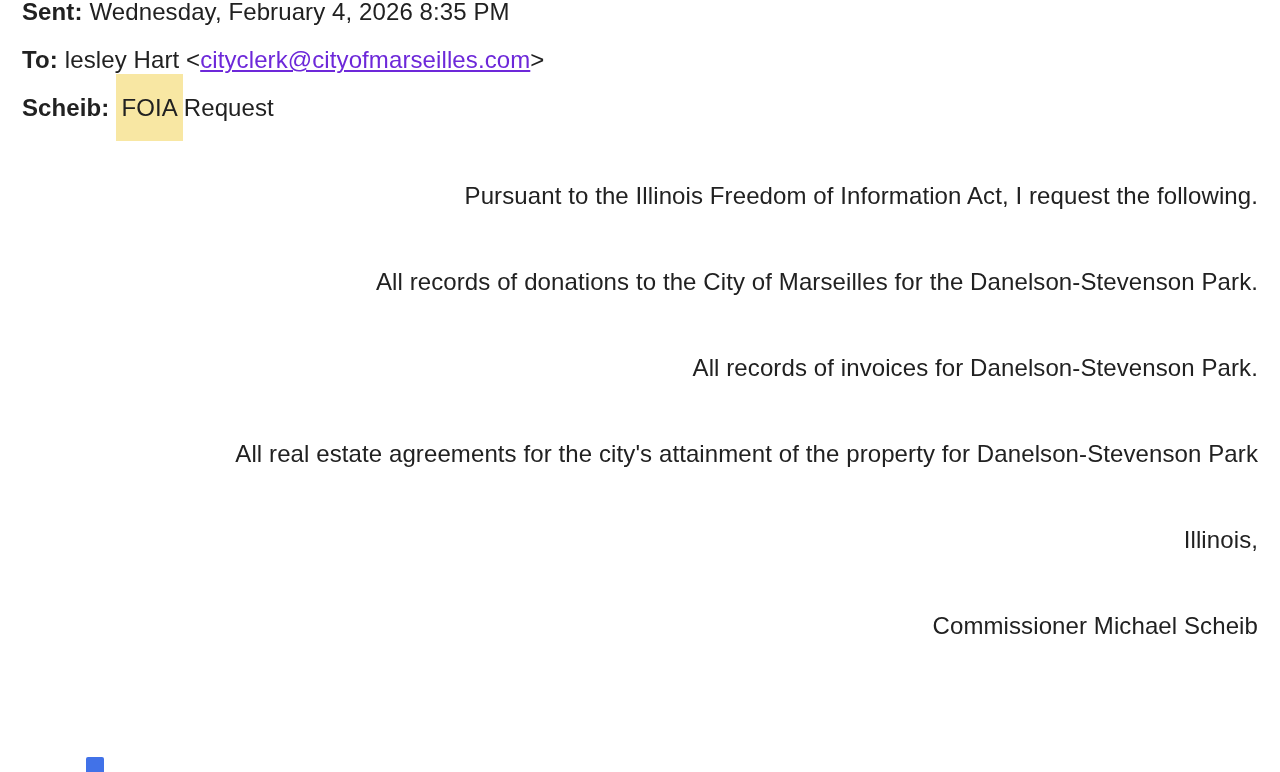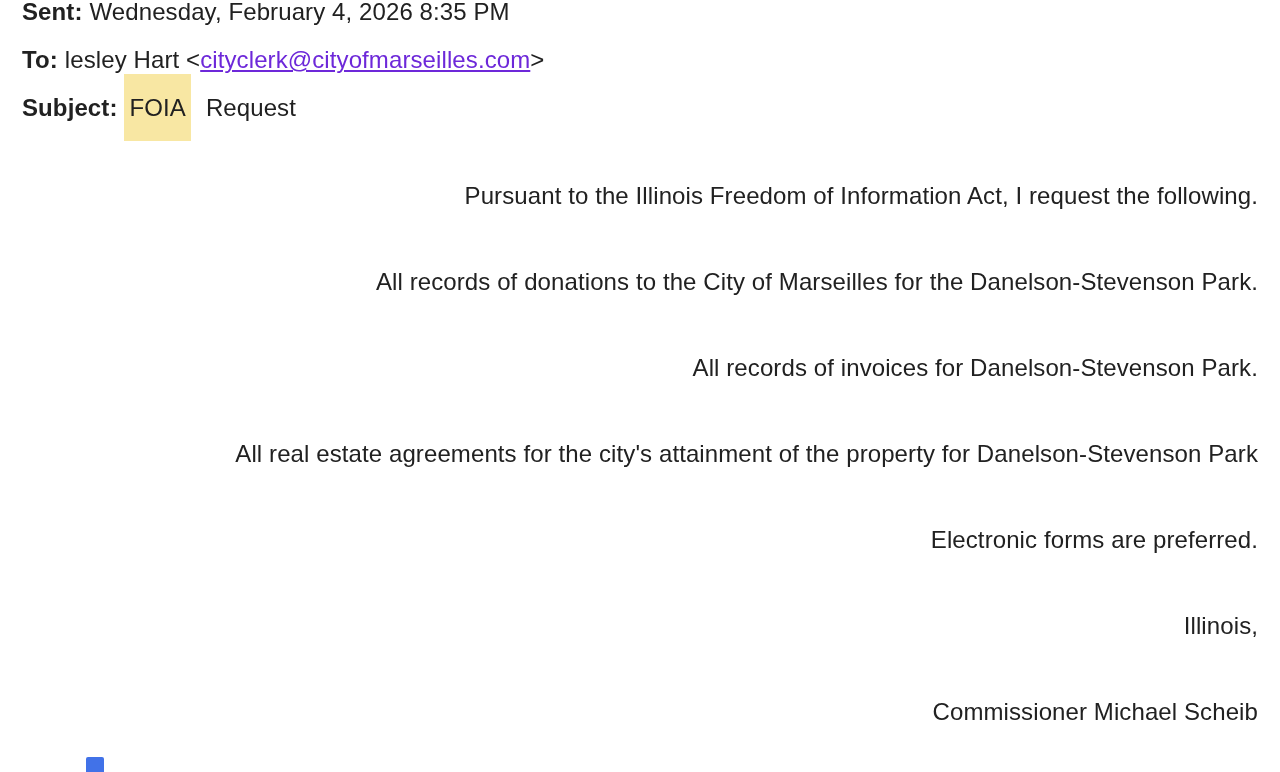--- a/index.html
+++ b/index.html
@@ -36,21 +36,21 @@
     text-decoration: underline;
     text-decoration-thickness: 2px;
     text-underline-offset: 2px;
     cursor: pointer;
   }
   .hl {
     background: #f8e7a3;
     padding: 20px 5px;
   }
   .after-hl {
-    margin-left: 15px;
+    margin-left: 1px;
   }
   .body-copy {
     margin-top: 49px;
     text-align: right;
   }
   .body-copy p {
     font-size: 24px;
     line-height: 30px;
     margin: 0 0 56px 0;
     letter-spacing: 0.1px;
@@ -75,30 +75,29 @@
 
     <div class="hdr-line">
       <span class="lbl">Sent:</span><span>Wednesday, February 4, 2026 8:35 PM</span>
     </div>
 
     <div class="hdr-line">
       <span class="lbl">To:</span><span>lesley Hart &lt;</span><a class="email-link">cityclerk@cityofmarseilles.com</a><span>&gt;</span>
     </div>
 
     <div class="hdr-line">
-      <span class="lbl">Subject:</span><span class="hl">FOIA</span><span class="after-hl">Request</span>
+      <span class="lbl">Scheib:</span><span class="hl">FOIA</span><span class="after-hl">Request</span>
     </div>
 
   </div>
 
   <div class="body-copy">
     <p>Pursuant to the Illinois Freedom of Information Act, I request the following.</p>
     <p>All records of donations to the City of Marseilles for the Danelson-Stevenson Park.</p>
     <p>All records of invoices for Danelson-Stevenson Park.</p>
     <p>All real estate agreements for the city's attainment of the property for Danelson-Stevenson Park</p>
-    <p>Electronic forms are preferred.</p>
     <p>Illinois,</p>
     <p>Commissioner Michael Scheib</p>
   </div>
 
 </div>
 
 <div class="clipped-blue"></div>
 
 </body></html>

